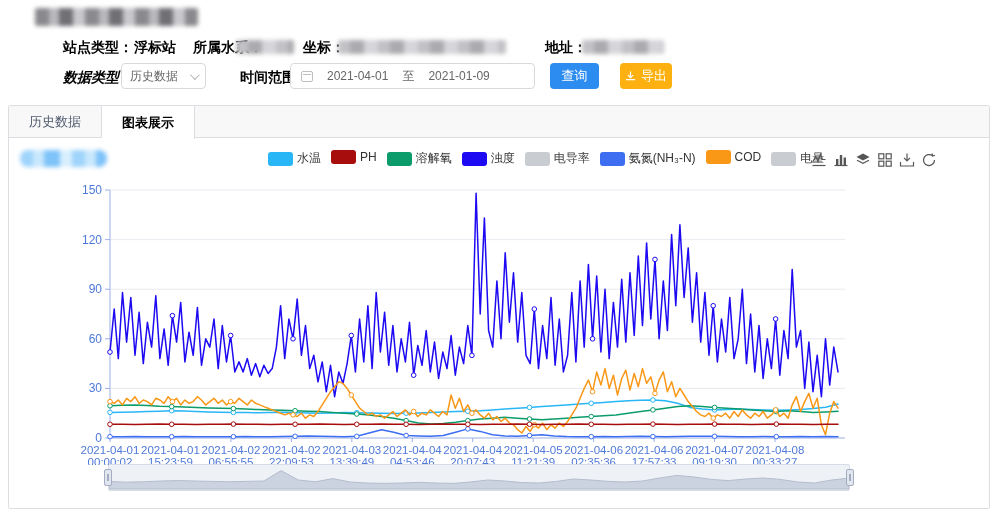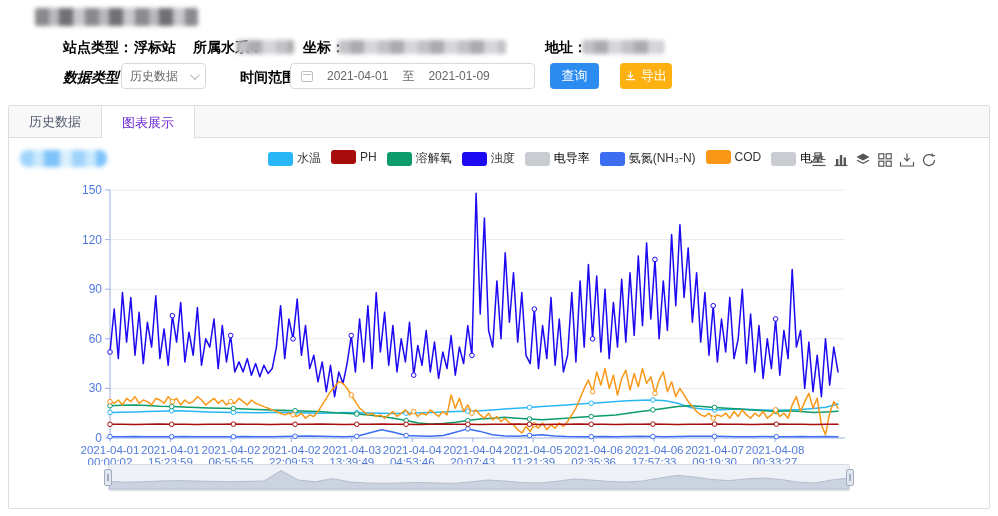--- a/index.html
+++ b/index.html
@@ -14,25 +14,25 @@
   .chev { width:7px; height:7px; border-right:1.5px solid #b3b3b3; border-bottom:1.5px solid #b3b3b3; transform:rotate(45deg) translateY(-2px); }
   .date-box { width:245px; height:26px; border:1px solid #d9d9d9; border-radius:4px; background:#fff; display:flex; align-items:center; font-size:12px; color:#666; padding:0 10px; gap:14px; }
   .cal-icon { width:12px; height:11px; border:1px solid #bfbfbf; border-radius:2px; position:relative; }
   .cal-icon:before { content:""; position:absolute; left:1px; right:1px; top:2px; border-top:1px solid #bfbfbf; }
   .btn { height:26px; border:none; border-radius:4px; color:#fff; font-size:13px; display:inline-flex; align-items:center; justify-content:center; cursor:pointer; font-family:inherit; gap:5px; }
   .btn-query { width:49px; background:#2d8cf0; }
   .btn-export { width:52px; background:#fcb111; }
   .panel { left:8px; top:105px; width:982px; height:404px; border:1px solid #dcdee2; background:#fff; border-radius:2px; }
   .tabbar { position:absolute; left:0; top:0; right:0; height:32px; background:#f8f8f9; border-bottom:1px solid #dcdee2; display:flex; }
   .tab { height:32px; padding:0 20px; font-size:13px; display:flex; align-items:center; color:#515a6e; border-right:1px solid #dcdee2; cursor:pointer; }
-  .tab.active { background:#fff; color:#6d28d9; height:33px; }
+  .tab.active { background:#fff; color:#000000; height:33px;font-weight:bold; }
   .legend-row { position:absolute; left:268px; top:150px; display:flex; gap:10px; align-items:flex-start; }
   .legend-item { display:flex; align-items:center; gap:4px; font-size:12px; color:#333; cursor:pointer; white-space:nowrap; }
   .legend-item .sw { width:25px; height:14px; border-radius:3px; }
-  .legend-item.off { color:#000000; }
+  .legend-item.off { color:#404040; }
   .toolbox { position:absolute; left:811px; top:152px; display:flex; gap:6px; }
   .tbi { width:16px; height:16px; cursor:pointer; color:#565656; }
   .tbi svg { width:16px; height:16px; display:block; }
   .dz-track { position:absolute; left:108px; top:464px; width:742px; height:27px; background:#eef1f6; border:1px solid #d7dce6; border-radius:2px; }
   .dz-handle { position:absolute; top:469px; width:8px; height:17px; background:#e2e6ee; border:1px solid #a3adc2; border-radius:2px; }
   .dz-handle:before, .dz-handle:after { content:""; position:absolute; top:4px; bottom:4px; width:1px; background:#a3adc2; }
   .dz-handle:before { left:2px; } .dz-handle:after { right:2px; }
   text { font-family:"Liberation Sans","DejaVu Sans",sans-serif; }
 </style>
 </head>

